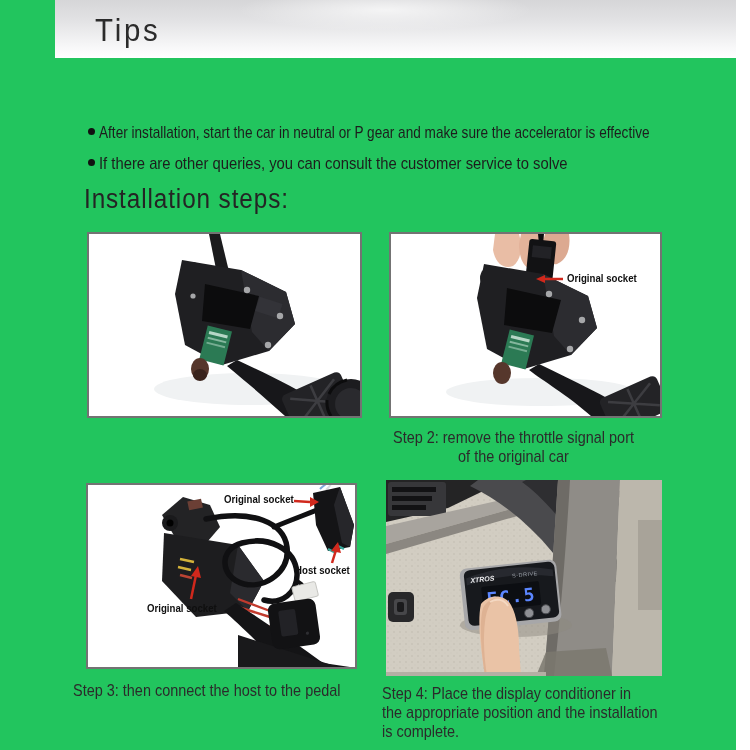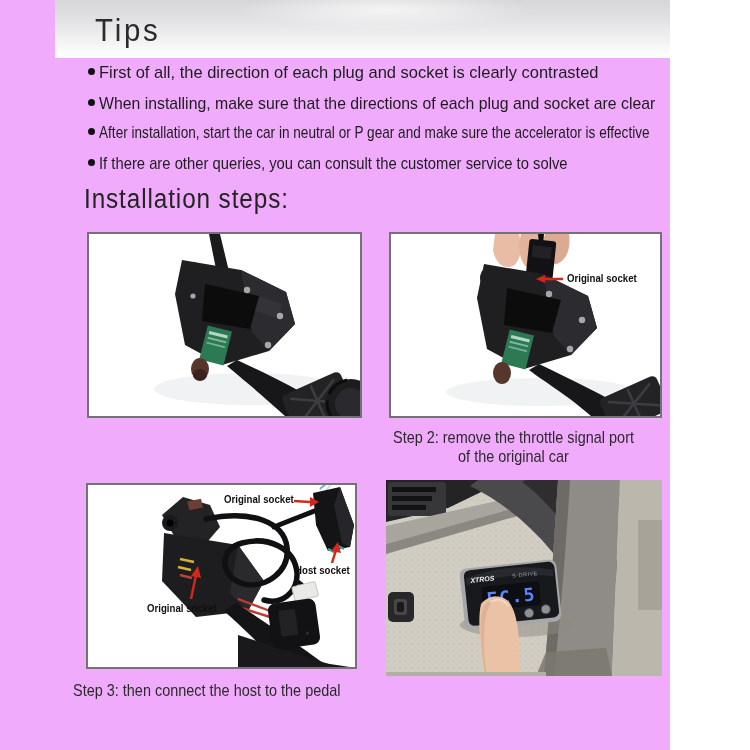--- a/index.html
+++ b/index.html
@@ -1,17 +1,17 @@
 <!DOCTYPE html>
 <html><head>
 <meta charset="utf-8">
 <style>
   html,body{margin:0;padding:0;}
   body{font-family:"Liberation Sans", sans-serif; background:#ffffff;}
-  #canvas{position:relative;width:670px;height:750px;background:#f0abfc;overflow:hidden;}
+  #canvas{position:relative;width:736px;height:750px;background:#22c55e;overflow:hidden;}
 
   
   .header-band{position:absolute;left:55px;top:0;width:690px;height:58px;
     background:linear-gradient(180deg,#d6d6d8 0%,#e2e2e4 35%,#f7f7f8 80%,#ffffff 100%);}
   .header-band .smudge{position:absolute;left:120px;top:-20px;width:420px;height:60px;border-radius:50%;
     background:radial-gradient(closest-side,#ffffff 0%,rgba(255,255,255,0) 70%);opacity:.7;}
 
   .tips-title{position:absolute;left:95px;top:12px;font-size:32px;font-weight:300;color:#2b2b2b;
     letter-spacing:3px;transform:scaleX(.92);transform-origin:0 0;}
 
@@ -38,26 +38,20 @@
 <body>
 
 <div id="canvas">
 
   <div class="header-band">
     <div class="smudge"></div>
   </div>
 
   <div class="tips-title">Tips</div>
 
-  <div class="tip" style="top:62px;">
-    <span class="tip-dot"></span><span class="tip-text sx98">First of all, the direction of each plug and socket is clearly contrasted</span>
-  </div>
-  <div class="tip" style="top:93px;">
-    <span class="tip-dot"></span><span class="tip-text sx94">When installing, make sure that the directions of each plug and socket are clear</span>
-  </div>
   <div class="tip" style="top:122px;">
     <span class="tip-dot"></span><span class="tip-text sx81">After installation, start the car in neutral or P gear and make sure the accelerator is effective</span>
   </div>
   <div class="tip" style="top:153px;text-align:center;">
     <span class="tip-dot"></span><span class="tip-text sx87">If there are other queries, you can consult the customer service to solve</span>
   </div>
 
   <div class="install-heading">Installation steps:</div>
 
   <div class="figure bordered" style="left:87px;top:232px;width:275px;height:186px;">
@@ -261,14 +255,19 @@
     </svg>
   </div>
 
   <div class="caption" style="left:393px;top:428px;text-align:center;">
     <span class="cline">Step 2: remove the throttle signal port</span>
     <span class="cline">of the original car</span>
   </div>
   <div class="caption" style="left:73px;top:681px;">
     <span class="cline">Step 3: then connect the host to the pedal</span>
   </div>
+  <div class="caption" style="left:382px;top:684px;">
+    <span class="cline">Step 4: Place the display conditioner in</span>
+    <span class="cline">the appropriate position and the installation</span>
+    <span class="cline">is complete.</span>
+  </div>
 
 </div>
 
 </body></html>

